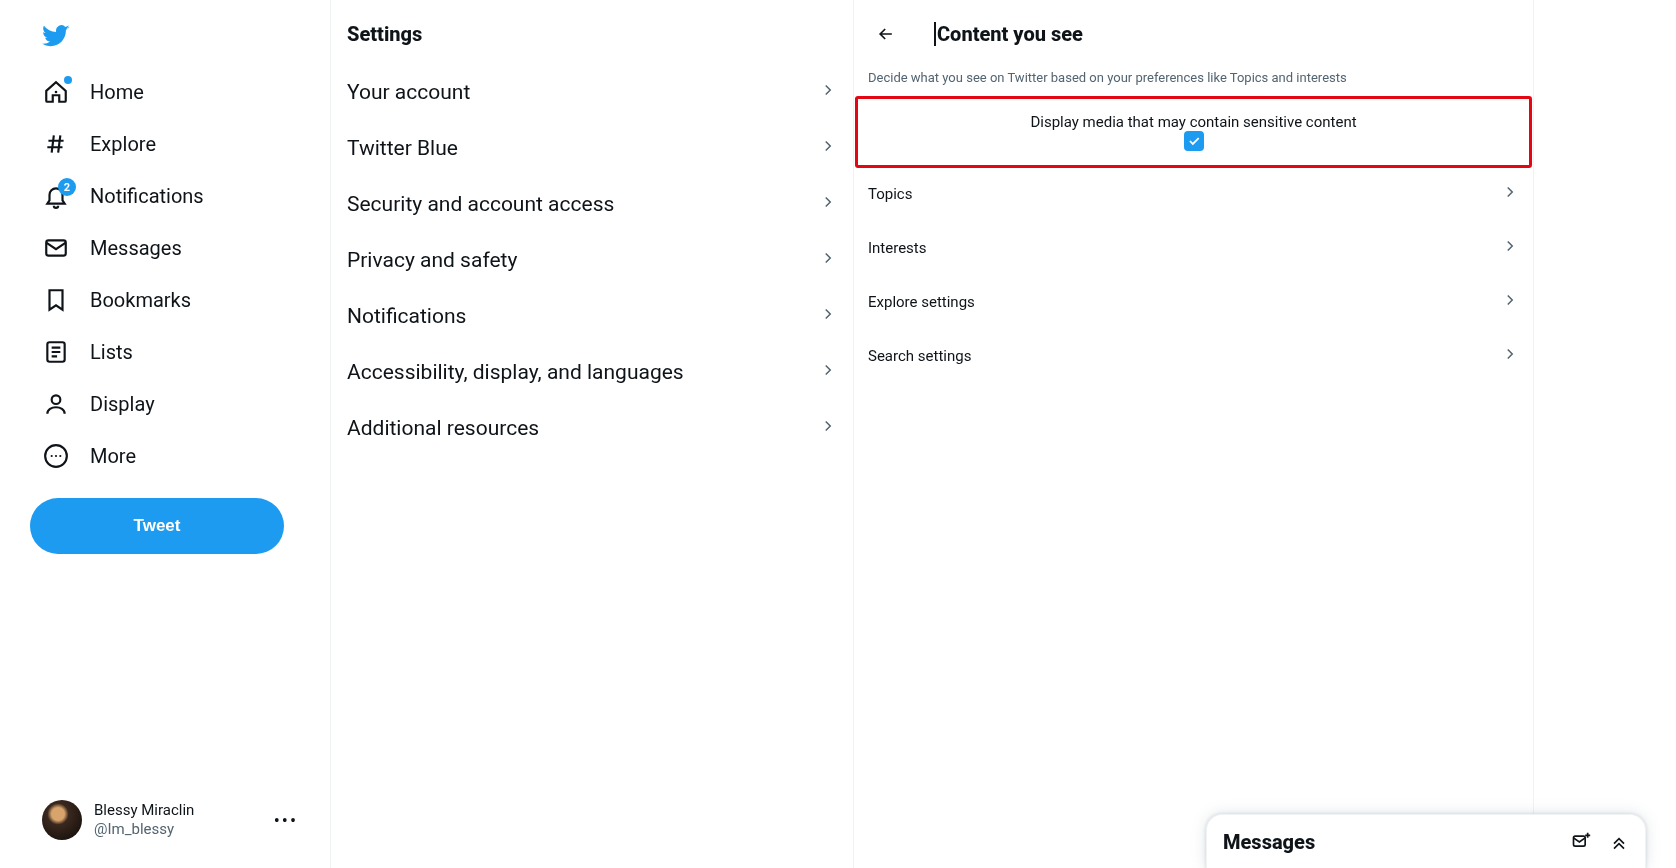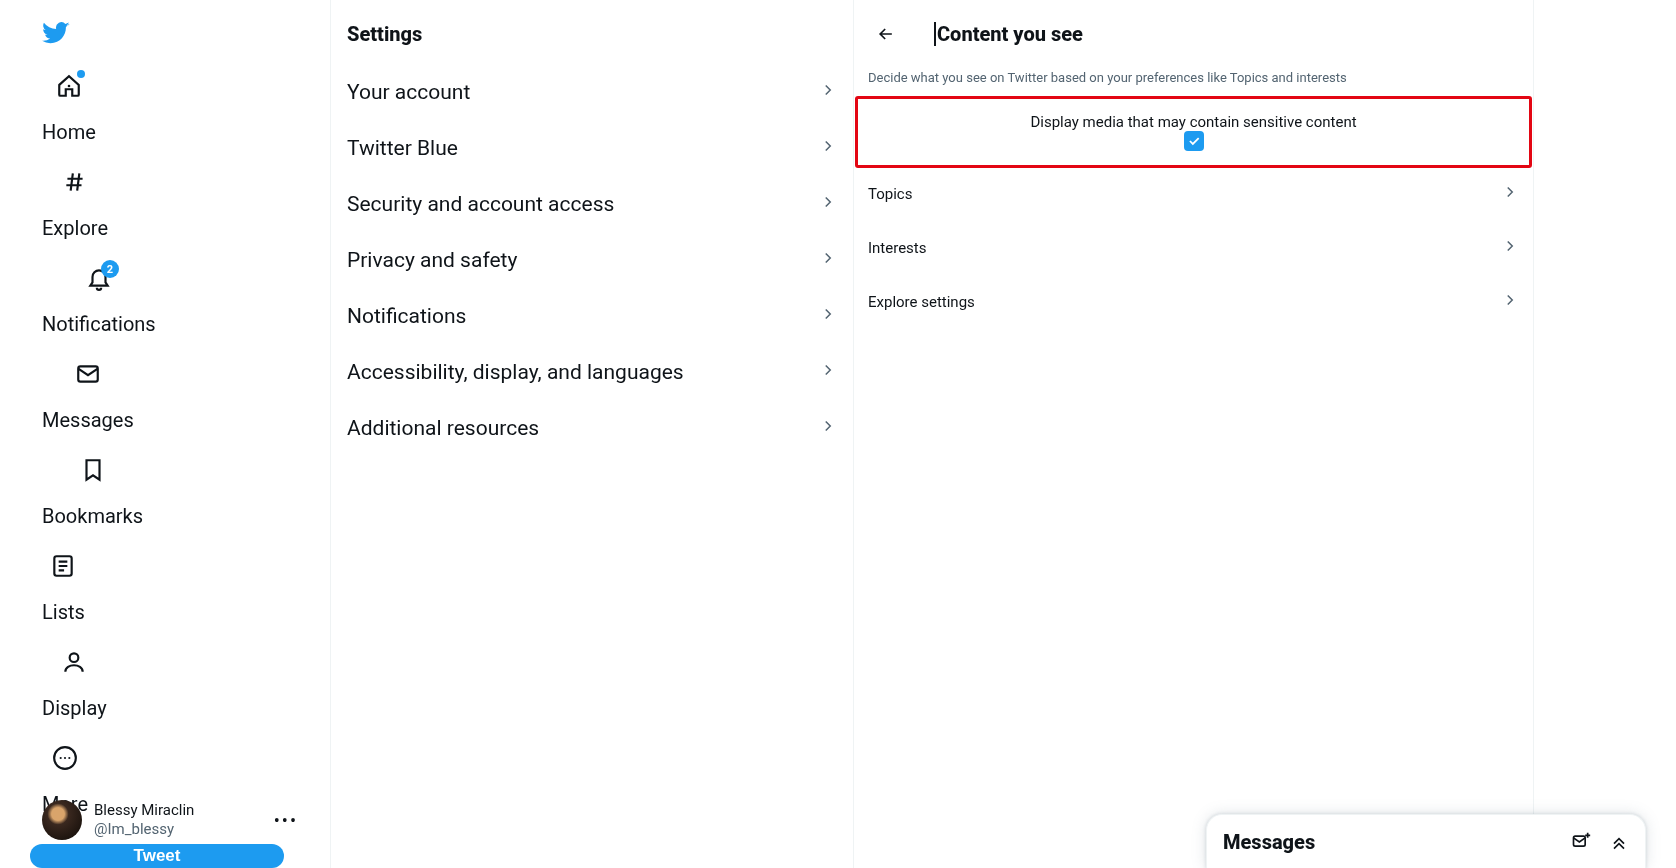--- a/index.html
+++ b/index.html
@@ -42,21 +42,20 @@
     display:flex;
     align-items:center;
     gap: 20px;
     padding: 12px 12px;
     font-size: 20px;
     font-weight: 400;
     cursor:pointer;
     border-radius: 9999px;
     width: fit-content;
     position:relative;
-    flex-direction:column;
   }
   .nav-item .icon { width:28px; height:28px; display:flex; align-items:center; justify-content:center; flex-shrink:0; }
   .nav-item .icon svg { width:26px; height:26px; fill:none; stroke:#0f1419; stroke-width:2; }
   .badge-dot {
     position:absolute; top:-2px; right:-2px;
     width:8px;height:8px;border-radius:50%;background:#1d9bf0;
   }
   .badge-count {
     position:absolute; top:-4px; right:-6px;
     min-width:18px;height:18px;border-radius:9px;background:#1d9bf0;
@@ -376,20 +375,26 @@
             </svg></span>
       </div>
       <div class="content-row">
         <span>Interests</span>
         <span class="chevron"><svg width="18" height="18" viewBox="0 0 24 24" fill="none" stroke="#536471" stroke-width="2">
               <path d="m9 6 6 6-6 6"></path>
             </svg></span>
       </div>
       <div class="content-row">
         <span>Explore settings</span>
+        <span class="chevron"><svg width="18" height="18" viewBox="0 0 24 24" fill="none" stroke="#536471" stroke-width="2">
+              <path d="m9 6 6 6-6 6"></path>
+            </svg></span>
+      </div>
+      <div class="content-row">
+        <span>Search settings</span>
         <span class="chevron"><svg width="18" height="18" viewBox="0 0 24 24" fill="none" stroke="#536471" stroke-width="2">
               <path d="m9 6 6 6-6 6"></path>
             </svg></span>
       </div>
     </div>
   </section>
 
 </div>
 
 <div class="messages-dock">

